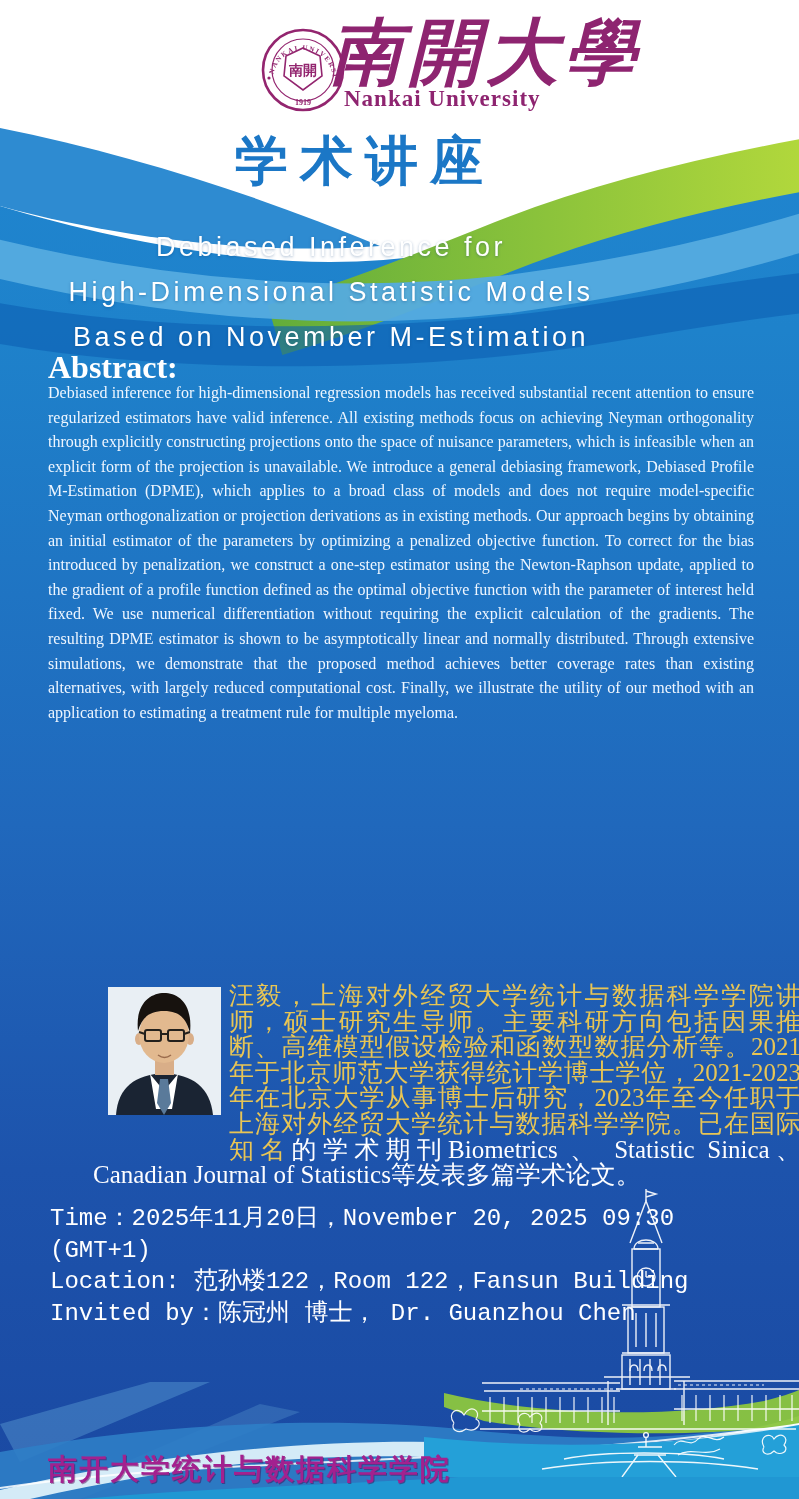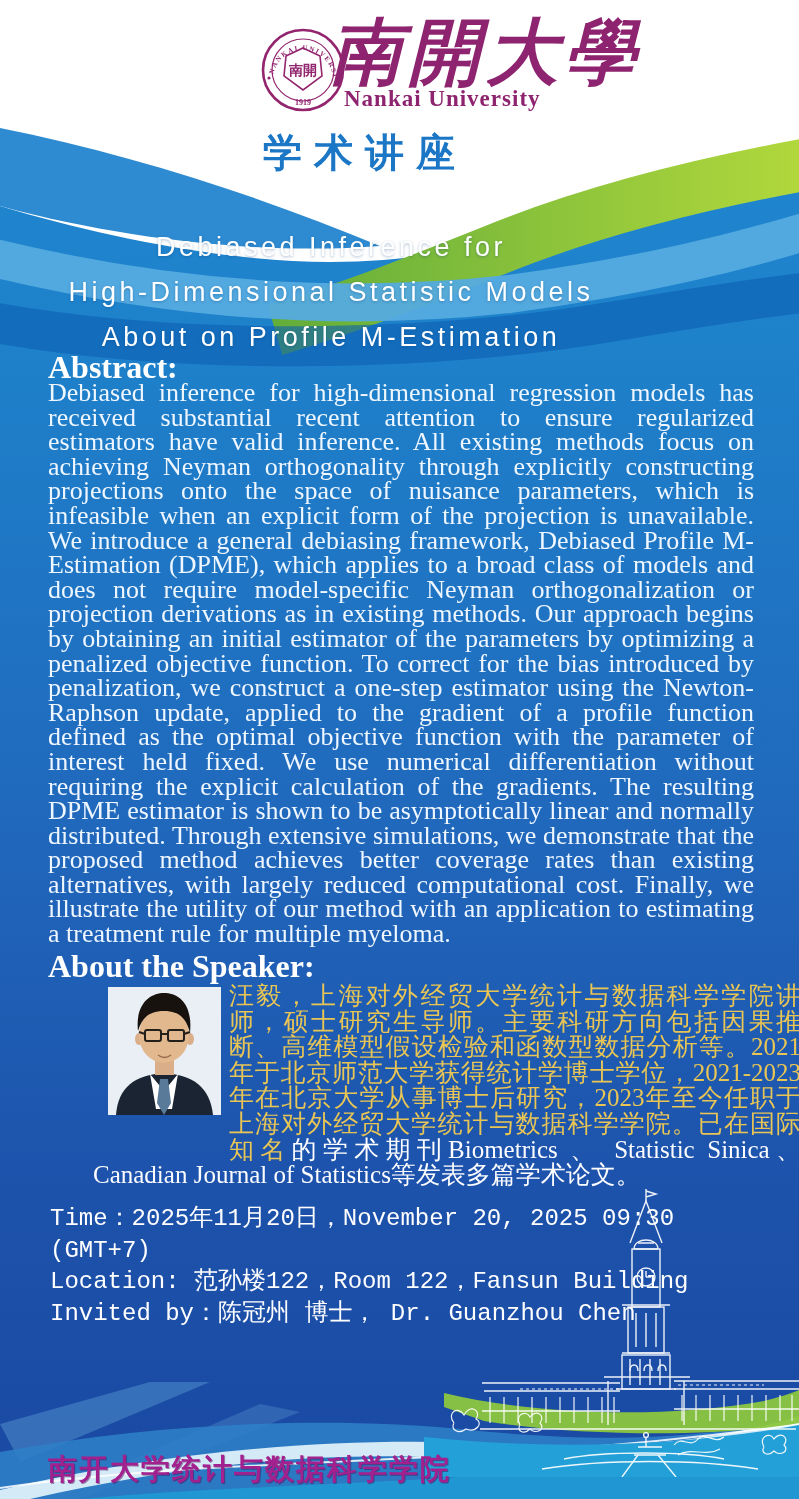--- a/index.html
+++ b/index.html
@@ -7,29 +7,29 @@
     position:relative;width:799px;height:1499px;margin:0 auto;overflow:hidden;
     background:linear-gradient(180deg,#2187d2 0%,#1e82cb 22%,#2068bc 55%,#1d53ac 78%,#1a49a2 100%);
     font-family:"Liberation Serif",serif;
   }
   .abs{position:absolute;}
   svg{display:block;}
   
   .calligraphy{left:330px;top:18px;width:290px;font-size:72px;line-height:70px;font-weight:bold;font-style:italic;
     color:#8e2470;letter-spacing:6px;white-space:nowrap;z-index:2;}
   .wordmark{left:344px;top:86px;font-size:23px;font-weight:bold;color:#8e2470;letter-spacing:1px;z-index:2;}
-  .banner{left:0;top:126px;width:730px;text-align:center;font-size:39px;font-weight:bold;color:#1b77c6;
+  .banner{left:0;top:126px;width:730px;text-align:center;font-size:53px;font-weight:bold;color:#1b77c6;
     letter-spacing:12px;z-index:2;}
   
   .title-line{left:0;width:662px;text-align:center;color:#ffffff;font-family:"Liberation Sans",sans-serif;
     font-size:27px;letter-spacing:3.5px;z-index:2;text-shadow:0 1px 3px rgba(10,60,120,.35);white-space:nowrap;}
   .t1{top:232px}.t2{top:277px}.t3{top:322px}
   
   .heading{font-size:32px;font-weight:bold;color:#ffffff;z-index:2;}
-  .abstract-body{left:48px;top:381px;width:706px;font-size:26px;line-height:24.6px;color:#eef6ff;
+  .abstract-body{left:48px;top:381px;width:706px;font-size:16px;line-height:24.6px;color:#eef6ff;
     text-align:justify;z-index:2;}
   .speaker-block{left:48px;top:983px;width:708px;font-size:25px;line-height:25.6px;text-align:justify;z-index:2;margin-left:45px;}
   .speaker-photo{float:left;width:113px;height:128px;margin:4px 8px 22px 15px;background:#e8eef3;}
   .bio-highlight{color:#e8c554;}
   .bio-rest{color:#fdfdff;}
   .details-block{left:50px;top:1203px;width:740px;font-family:"Liberation Mono","DejaVu Sans Mono",monospace;
     font-size:24px;line-height:31.5px;color:#ffffff;z-index:2;white-space:nowrap;}
   
   .school-cn{left:48px;top:1432px;font-size:29px;font-weight:bold;color:#a3218f;letter-spacing:2px;z-index:5;
     text-shadow:1px 1px 0 rgba(70,0,70,.45);margin-top:18px;}
@@ -74,26 +74,25 @@
     <path fill="none" stroke="#93256f" stroke-width="1.6" d="M43,22 L60,30 L62,50 L43,64 L24,50 L26,30 Z"></path>
     <text x="43" y="49" text-anchor="middle" font-size="14" font-weight="bold" fill="#93256f">南開</text>
   </svg>
 
   <div class="abs calligraphy">南開大學</div>
   <div class="abs wordmark">Nankai University</div>
   <div class="abs banner">学术讲座</div>
 
   <div class="abs title-line t1">Debiased Inference for</div>
   <div class="abs title-line t2">High-Dimensional Statistic Models</div>
-  <div class="abs title-line t3">About on Profile M-Estimation</div>
+  <div class="abs title-line t3">Based on November M-Estimation</div>
 
   <div class="abs heading" style="left:48px;top:349px;">Abstract:</div>
   <div class="abs abstract-body">Debiased inference for high-dimensional regression models has received substantial recent attention to ensure regularized estimators have valid inference. All existing methods focus on achieving Neyman orthogonality through explicitly constructing projections onto the space of nuisance parameters, which is infeasible when an explicit form of the projection is unavailable. We introduce a general debiasing framework, Debiased Profile M-Estimation (DPME), which applies to a broad class of models and does not require model-specific Neyman orthogonalization or projection derivations as in existing methods. Our approach begins by obtaining an initial estimator of the parameters by optimizing a penalized objective function. To correct for the bias introduced by penalization, we construct a one-step estimator using the Newton-Raphson update, applied to the gradient of a profile function defined as the optimal objective function with the parameter of interest held fixed. We use numerical differentiation without requiring the explicit calculation of the gradients. The resulting DPME estimator is shown to be asymptotically linear and normally distributed. Through extensive simulations, we demonstrate that the proposed method achieves better coverage rates than existing alternatives, with largely reduced computational cost. Finally, we illustrate the utility of our method with an application to estimating a treatment rule for multiple myeloma.</div>
 
-  <div class="abs heading" style="left:48px;top:948px;">About the Speaker:</div>
   <div class="abs speaker-block">
     <svg class="speaker-photo" width="113" height="128" viewBox="0 0 113 128">
       <rect width="113" height="128" fill="#e9eff4"></rect>
       <rect width="113" height="128" fill="none"></rect>
       <path fill="#1a2433" d="M8,128 C10,100 27,88 56,86 C85,88 102,100 105,128 Z"></path>
       <path fill="#ffffff" d="M42,87 L56,104 L70,87 L64,122 L48,122 Z"></path>
       <path fill="#5a7a9a" d="M52,92 L60,92 L63,116 L56,128 L49,116 Z"></path>
       <rect x="47" y="66" width="19" height="22" fill="#d9ae88"></rect>
       <ellipse cx="31" cy="52" rx="4" ry="6" fill="#d9ae88"></ellipse>
       <ellipse cx="82" cy="52" rx="4" ry="6" fill="#d9ae88"></ellipse>
@@ -104,21 +103,21 @@
         <rect x="60" y="43" width="16" height="11" rx="2"></rect>
         <path d="M53,47 H60 M37,47 L31,45 M76,47 L82,45"></path>
       </g>
       <path d="M50,68 C54,71 59,71 63,68" fill="none" stroke="#9a6b4c" stroke-width="1.5"></path>
     </svg>
     <span class="bio-highlight">汪毅，上海对外经贸大学统计与数据科学学院讲师，硕士研究生导师。主要科研方向包括因果推断、高维模型假设检验和函数型数据分析等。2021年于北京师范大学获得统计学博士学位，2021-2023年在北京大学从事博士后研究，2023年至今任职于上海对外经贸大学统计与数据科学学院。已在国际知名</span><span class="bio-rest">的学术期刊Biometrics 、 Statistic Sinica、 Canadian Journal of Statistics等发表多篇学术论文。</span>
   </div>
 
   <div class="abs details-block">
     <div>Time：2025年11月20日，November 20, 2025 09:30</div>
-    <div>(GMT+7)</div>
+    <div>(GMT+1)</div>
     <div>Location: 范孙楼122，Room 122，Fansun Building</div>
     <div>Invited by：陈冠州 博士， Dr. Guanzhou Chen</div>
   </div>
 
   <svg class="abs bottom-art" width="799" height="121" viewBox="0 0 799 121">
     <polygon points="0,46 150,4 210,4 20,84" fill="#7cc4ea" opacity="0.3"></polygon>
     <polygon points="40,121 260,26 300,34 80,121" fill="#7cc4ea" opacity="0.22"></polygon>
     <path fill="#2f7ec6" opacity="0.9" d="M0,74 C160,44 330,38 470,52 C610,66 710,60 799,40 L799,121 L0,121 Z"></path>
     <path fill="#ddf1fa" opacity="0.95" d="M0,112 C170,72 340,58 500,66 C640,73 730,60 799,38 L799,56 C700,78 590,88 450,80 C300,72 150,92 0,128 Z"></path>
     <path fill="none" stroke="#ffffff" stroke-width="2" opacity="0.85" d="M0,110 C230,76 470,92 799,46"></path>

